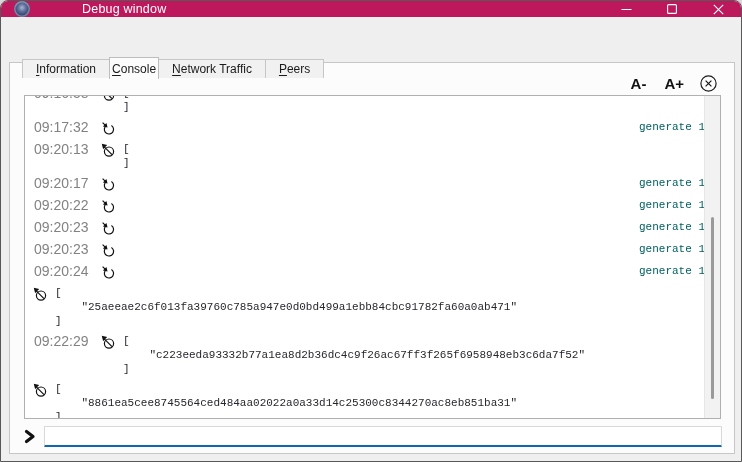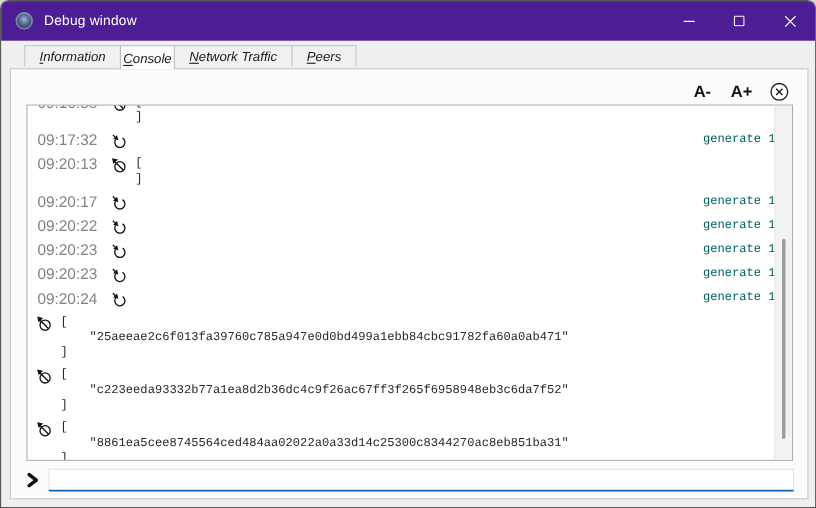--- a/index.html
+++ b/index.html
@@ -2,32 +2,32 @@
 <html><head>
 <meta charset="utf-8">
 <style>
   html,body{margin:0;padding:0;background:#d8d8d8;font-family:"Liberation Sans",sans-serif;}
   .window{
     position:relative;width:742px;height:462px;box-sizing:border-box;
     background:#efefef;border:1px solid #585858;border-radius:8px 8px 0 0;
     overflow:hidden;
   }
   
-  .titlebar{height:36px;background:#4c1d95;display:flex;align-items:center;}
+  .titlebar{height:16px;background:#be185d;display:flex;align-items:center;gap:42px;}
   .app-icon{
     width:16px;height:16px;border-radius:50%;margin-left:13px;flex:0 0 auto;
     background:radial-gradient(circle at 50% 42%, #aab6d2 0%, #63739e 30%, #2a3a63 68%, #15203a 100%);
     box-shadow:inset 0 0 0 1.5px rgba(180,190,215,.55);
   }
   .win-title{color:#ffffff;font-size:12.5px;margin-left:10px;letter-spacing:.2px;}
   .win-controls{margin-left:auto;display:flex;height:32px;}
   .ctrl-btn{width:46px;height:32px;display:flex;align-items:center;justify-content:center;cursor:default;}
   .ctrl-btn svg{display:block;}
   
-  .tabbar{position:absolute;top:40px;left:21px;height:22px;display:flex;align-items:flex-start;z-index:3;font-style:italic;}
+  .tabbar{position:absolute;top:56px;left:21px;height:22px;display:flex;align-items:center;z-index:3;}
   .tab{
     height:18px;padding:0 13px;display:flex;align-items:center;font-size:12px;color:#1a1a1a;
     background:#f1f1f1;border:1px solid #c6c6c6;border-bottom:none;margin-right:0px;
   }
   .tab + .tab{margin-left:-1px;}
   .tab.active{
     height:21px;background:#fcfcfc;position:relative;z-index:4;
     border:1px solid #bdbdbd;border-bottom:none;padding:0 2px;
   }
   .tab .mn{text-decoration:underline;text-underline-offset:2px;}
@@ -232,20 +232,21 @@
             <svg width="16" height="16" viewBox="0 0 16 16">
                 <circle cx="9" cy="9.6" r="4.6" fill="none" stroke="#111" stroke-width="1.2"></circle>
                 <line x1="12" y1="12.6" x2="4" y2="4.6" stroke="#111" stroke-width="1.2"></line>
                 <polygon points="1.8,1.8 7.2,3.1 3.1,7.2" fill="#111"></polygon>
               </svg>
           </span>
           <div class="content"><div>[</div><div>    "25aeeae2c6f013fa39760c785a947e0d0bd499a1ebb84cbc91782fa60a0ab471"</div><div>]</div></div>
         </div>
 
         <div class="entry reply">
+          <span class="time">09:22:29</span>
           <span class="icn">
             <svg width="16" height="16" viewBox="0 0 16 16">
                 <circle cx="9" cy="9.6" r="4.6" fill="none" stroke="#111" stroke-width="1.2"></circle>
                 <line x1="12" y1="12.6" x2="4" y2="4.6" stroke="#111" stroke-width="1.2"></line>
                 <polygon points="1.8,1.8 7.2,3.1 3.1,7.2" fill="#111"></polygon>
               </svg>
           </span>
           <div class="content"><div>[</div><div>    "c223eeda93332b77a1ea8d2b36dc4c9f26ac67ff3f265f6958948eb3c6da7f52"</div><div>]</div></div>
         </div>
 

